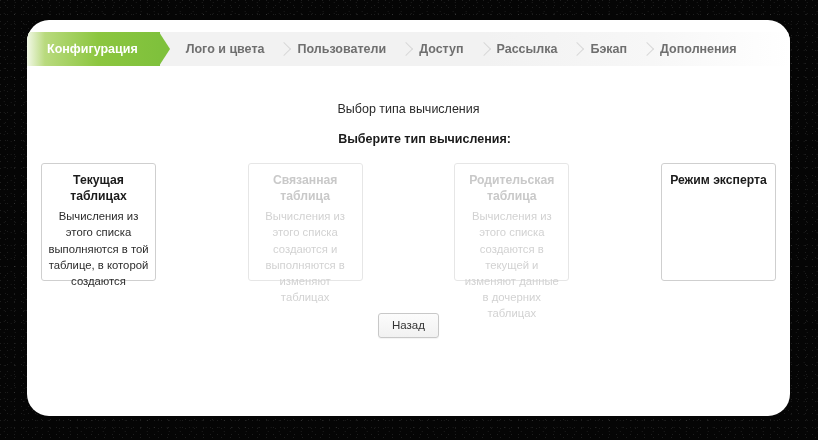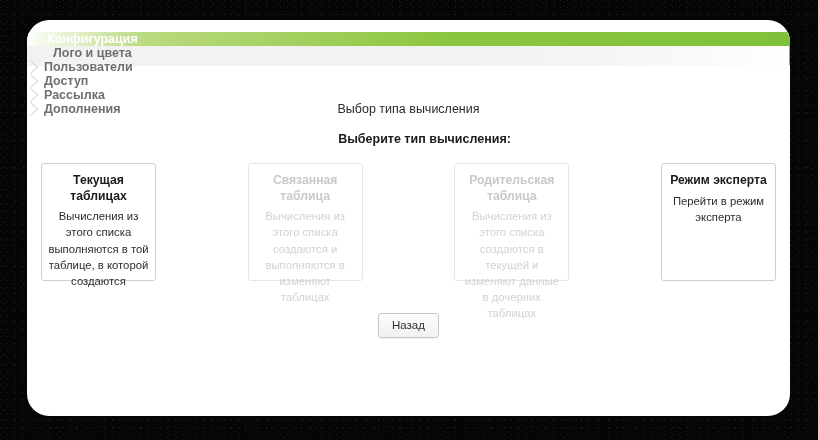--- a/index.html
+++ b/index.html
@@ -46,21 +46,20 @@
   
   #tabbar {
     position: absolute;
     left: 0;
     top: 12px;
     width: 763px;
     height: 34px;
     background: linear-gradient(to right, #f2f2f2 0%, #f2f2f2 60%, #f7f7f7 82%, #ffffff 100%);
     display: flex;
     align-items: stretch;
-    flex-direction: column;
   }
   .tab {
     position: relative;
     display: flex;
     align-items: center;
     font-size: 12.5px;
     color: #6f6f6f;
     font-weight: bold;
     white-space: nowrap;
     padding: 0 16px 0 17px;
@@ -199,20 +198,23 @@
       <div class="tab">
         <span>Пользователи</span>
       </div>
       <div class="tab">
         <span>Доступ</span>
       </div>
       <div class="tab">
         <span>Рассылка</span>
       </div>
       <div class="tab">
+        <span>Бэкап</span>
+      </div>
+      <div class="tab">
         <span>Дополнения</span>
       </div>
     </div>
 
   <div id="page-title">Выбор типа вычисления</div>
 
   <div id="prompt">Выберите тип вычисления:</div>
 
   <div id="cards">
       <div class="card">
@@ -222,21 +224,20 @@
       <div class="card disabled">
         <div class="card-title">Связанная таблица</div>
         <div class="card-desc">Вычисления из этого списка создаются и выполняются в изменяют таблицах</div>
       </div>
       <div class="card disabled">
         <div class="card-title">Родительская таблица</div>
         <div class="card-desc">Вычисления из этого списка создаются в текущей и изменяют данные в дочерних таблицах</div>
       </div>
       <div class="card">
         <div class="card-title">Режим эксперта</div>
-        <div class="card-desc">Перейти в режим эксперта</div>
       </div>
     </div>
 
   <div id="back-row">
     <button id="back-button" type="button">Назад</button>
   </div>
 
 </div>
 
 </body></html>

